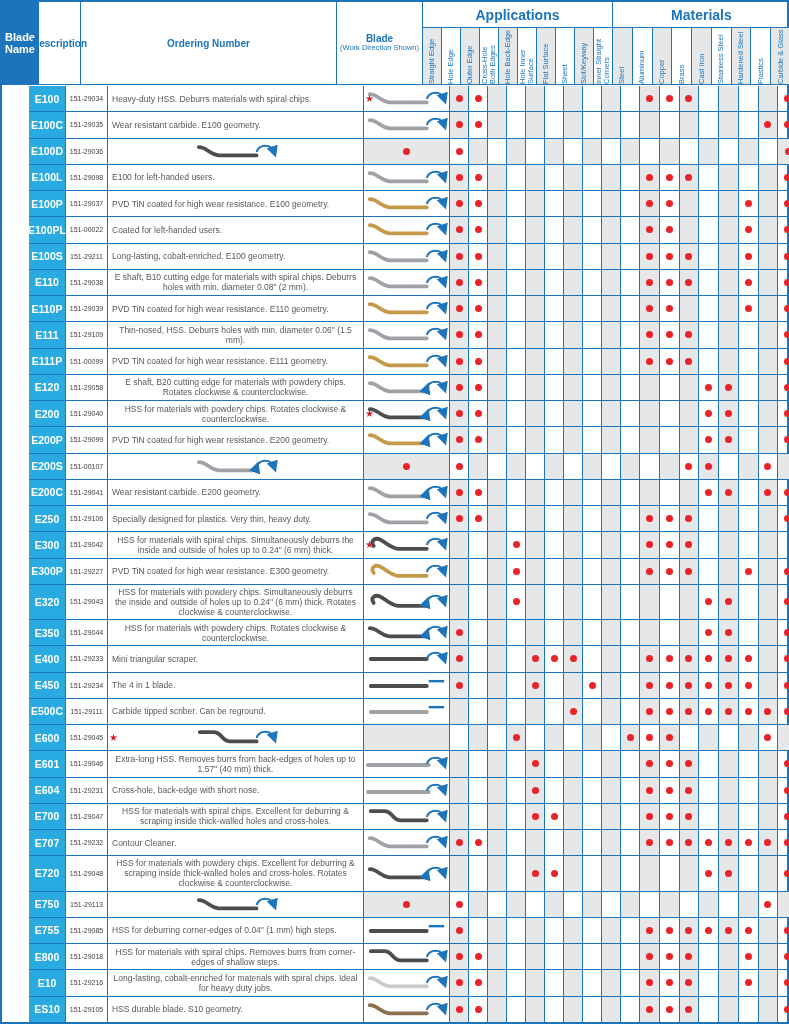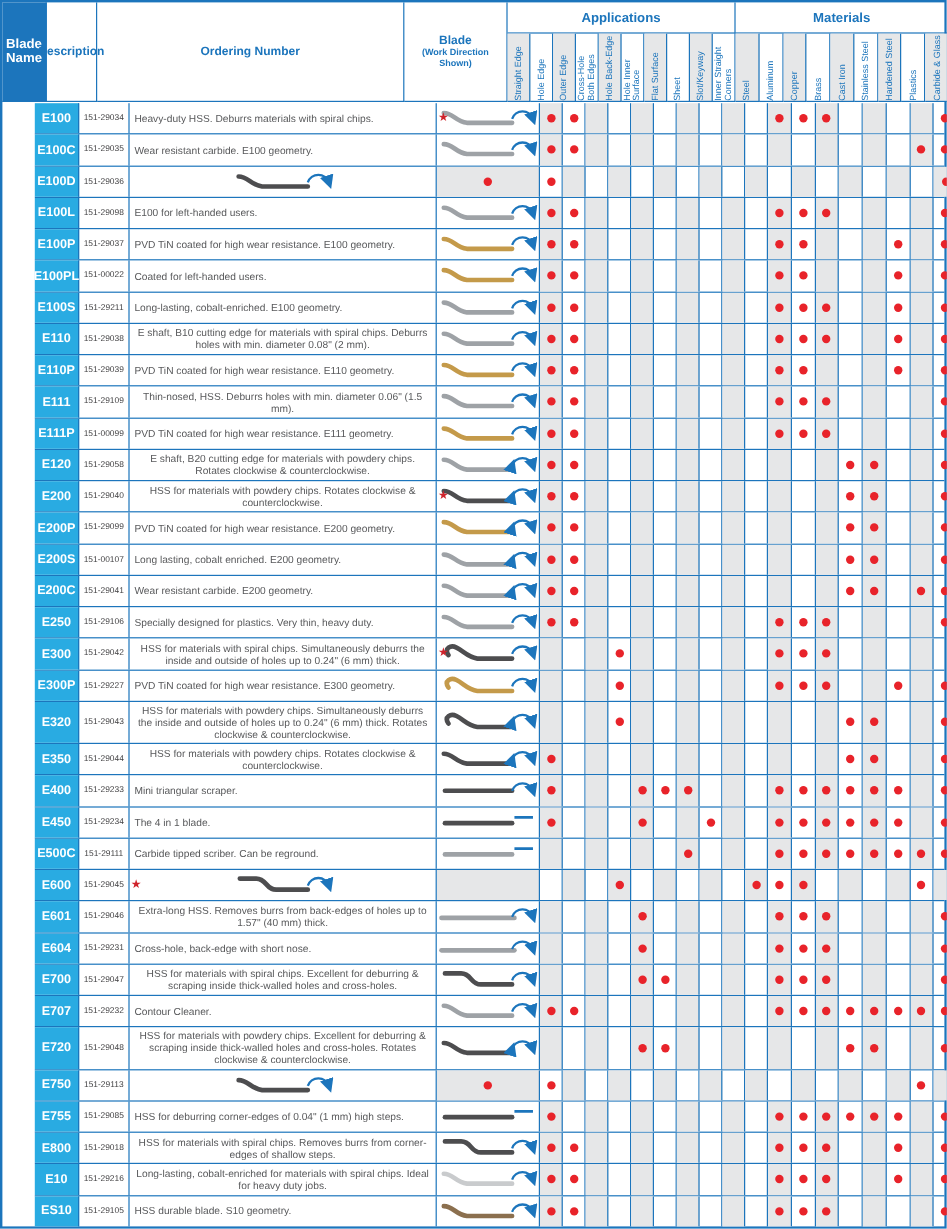--- a/index.html
+++ b/index.html
@@ -13,28 +13,28 @@
   .table{width:789px;height:1024px;border:2px solid var(--blue);
          display:flex;flex-direction:column;}
   
   .hdr{display:grid;grid-template-columns:var(--cols);
        grid-template-rows:26px 57px;flex:0 0 84px;}
   .hdr>div{border-right:1px solid var(--blue);border-bottom:1px solid var(--blue);
        display:flex;align-items:center;justify-content:center;text-align:center;}
   .hc{grid-row:1/3;color:var(--blue);font-weight:bold;font-size:10px;
       flex-direction:column;line-height:1.1;padding:1px;}
   .hc.first{background:var(--blue);color:#fff;font-size:11px;}
-  .bandcell{grid-row:1;color:var(--blue);font-weight:bold;font-size:11px;}
+  .bandcell{grid-row:1;color:var(--blue);font-weight:bold;font-size:14px;}
   .apps{grid-column:5/15;}
   .mats{grid-column:15/24;}
   .vcell{grid-row:2;padding:1px 0;align-items:flex-end;}
   .vlabel{writing-mode:vertical-rl;transform:rotate(180deg);
           font-size:7.5px;color:var(--blue);line-height:1.05;height:55px;
           text-align:left;margin:0 auto;}
-  .sub{font-weight:bold;font-size:7.5px;}
+  .sub{font-weight:normal;font-size:7.5px;}
   
   #rows{flex:1 1 auto;display:flex;flex-direction:column;padding-left:27px;}
   .row{display:grid;grid-template-columns:var(--cols);flex:1 1 auto;
        min-height:23px;border-bottom:1px solid var(--blue);}
   .row:last-child{border-bottom:none;}
   .row>div{border-right:1px solid var(--blue);display:flex;
        align-items:center;justify-content:center;}
   .row>div:last-child,.hdr>div:last-child{border-right:none;}
   .namec{background:var(--cyan);color:#fff;font-weight:bold;font-size:10.5px;}
   .orderc{font-size:7px;color:#414042;}
@@ -701,21 +701,20 @@
         <div class=""></div>
         <div class="shade"></div>
         <div class="">
           <span class="dot"></span>
         </div>
         <div class="shade"></div>
       </div>
       <div class="row">
         <div class="namec">E200S</div>
         <div class="orderc">151-00107</div>
-        <div class="descc">Long lasting, cobalt enriched. E200 geometry.</div>
         <div class="bladec">
           <svg width="84" height="23" viewBox="0 0 86 23">
             <path d="M5,7 C13,7 15,14 25,15.5 L64,15.5" fill="none" stroke="#9ea2a6" stroke-width="4" stroke-linecap="round"></path>
             <path d="M64,12 A9.5,9.5 0 0 1 82,12" fill="none" stroke="#1c75bc" stroke-width="2" marker-start="url(#arh)" marker-end="url(#arh)"></path>
           </svg>
         </div>
         <div class="shade">
           <span class="dot"></span>
         </div>
         <div class="">

